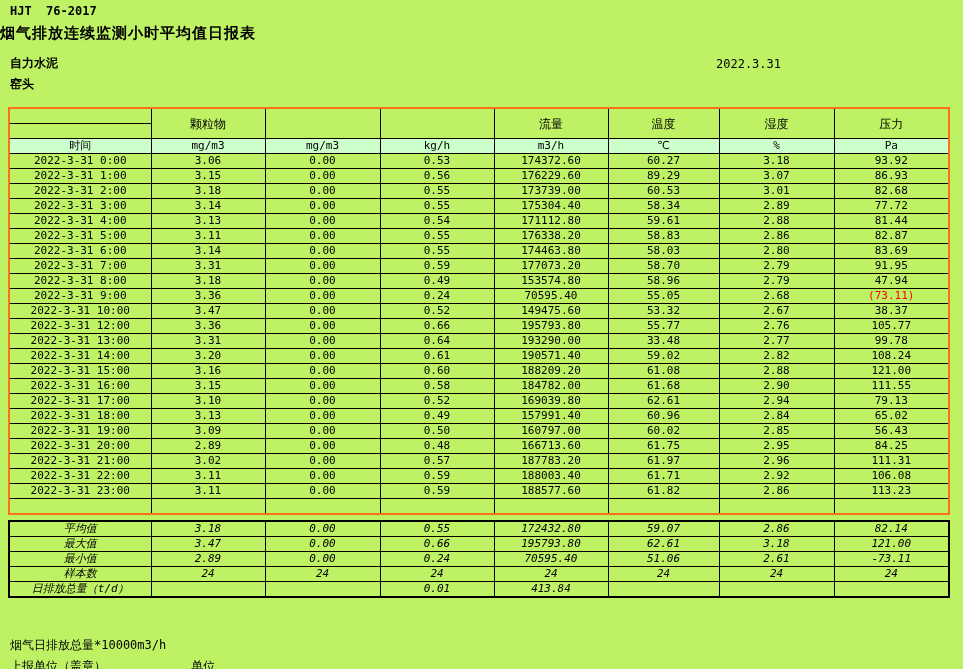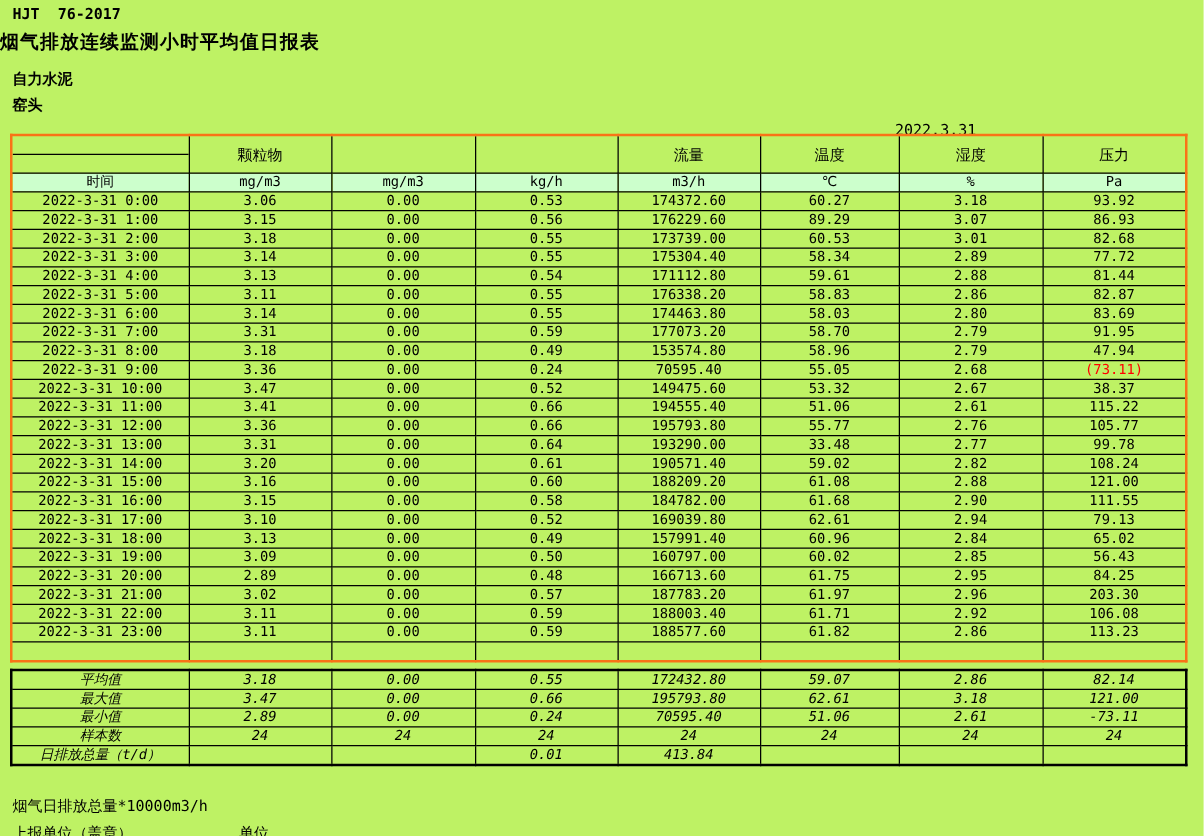--- a/index.html
+++ b/index.html
@@ -4,21 +4,21 @@
 <style>
   html,body{margin:0;padding:0;background:#fff;}
   .page{
     position:relative;width:963px;height:669px;background:#bef264;overflow:hidden;
     font-family:"DejaVu Sans Mono","DejaVu Sans",monospace;color:#000;
   }
   .doc-code{position:absolute;left:10px;top:4px;font-size:12px;font-weight:bold;white-space:pre;}
   .title{position:absolute;left:0;top:24px;width:100%;text-align:left;font-size:15px;font-weight:bold;letter-spacing:1px;}
   .company{position:absolute;left:10px;top:55px;font-size:12px;font-weight:bold;}
   .location{position:absolute;left:10px;top:76px;font-size:12px;font-weight:bold;}
-  .report-date{position:absolute;left:716px;top:57px;font-size:12px;margin-top:40px;}
+  .report-date{position:absolute;left:716px;top:57px;font-size:12px;}
   .tables{position:absolute;left:8px;top:107px;}
   table{border-collapse:collapse;table-layout:fixed;width:940px;}
   td{
     border:1px solid #000;text-align:center;vertical-align:middle;
     font-size:11px;height:14px;line-height:14px;padding:0;
     overflow:hidden;white-space:nowrap;
   }
   .main-table{border:2px solid #f97316;}
   .sum-table{border:2px solid #000;margin-top:5px;font-style:italic;}
   tr.gh td{height:29px;font-size:12px;}
@@ -184,30 +184,20 @@
             <td>2022-3-31 10:00</td>
             <td>3.47</td>
             <td>0.00</td>
             <td>0.52</td>
             <td>149475.60</td>
             <td>53.32</td>
             <td>2.67</td>
             <td>38.37</td>
           </tr>
           <tr>
-            <td>2022-3-31 11:00</td>
-            <td>3.41</td>
-            <td>0.00</td>
-            <td>0.66</td>
-            <td>194555.40</td>
-            <td>51.06</td>
-            <td>2.61</td>
-            <td>115.22</td>
-          </tr>
-          <tr>
             <td>2022-3-31 12:00</td>
             <td>3.36</td>
             <td>0.00</td>
             <td>0.66</td>
             <td>195793.80</td>
             <td>55.77</td>
             <td>2.76</td>
             <td>105.77</td>
           </tr>
           <tr>
@@ -291,21 +281,21 @@
             <td>84.25</td>
           </tr>
           <tr>
             <td>2022-3-31 21:00</td>
             <td>3.02</td>
             <td>0.00</td>
             <td>0.57</td>
             <td>187783.20</td>
             <td>61.97</td>
             <td>2.96</td>
-            <td>203.30</td>
+            <td>111.31</td>
           </tr>
           <tr>
             <td>2022-3-31 22:00</td>
             <td>3.11</td>
             <td>0.00</td>
             <td>0.59</td>
             <td>188003.40</td>
             <td>61.71</td>
             <td>2.92</td>
             <td>106.08</td>

